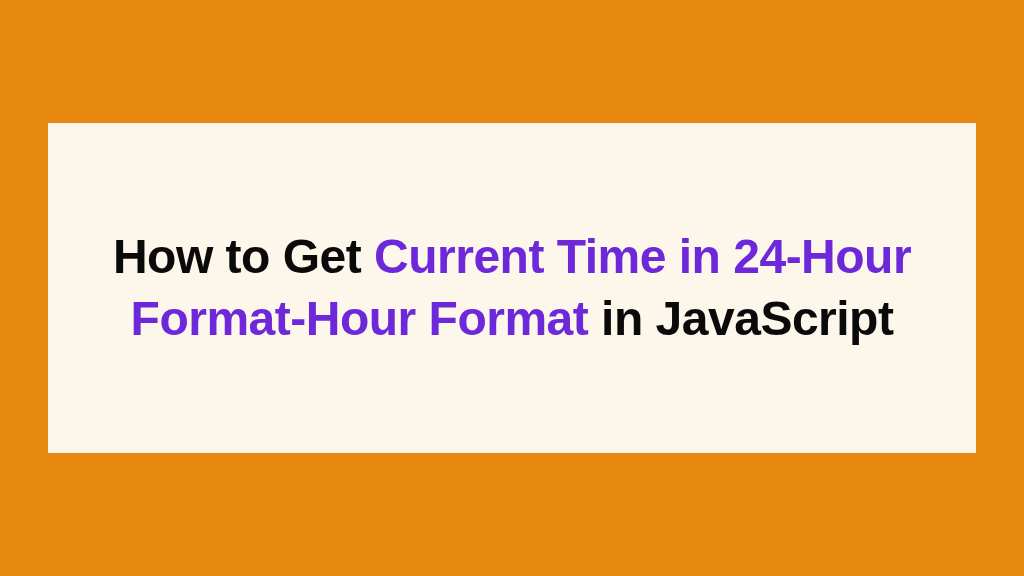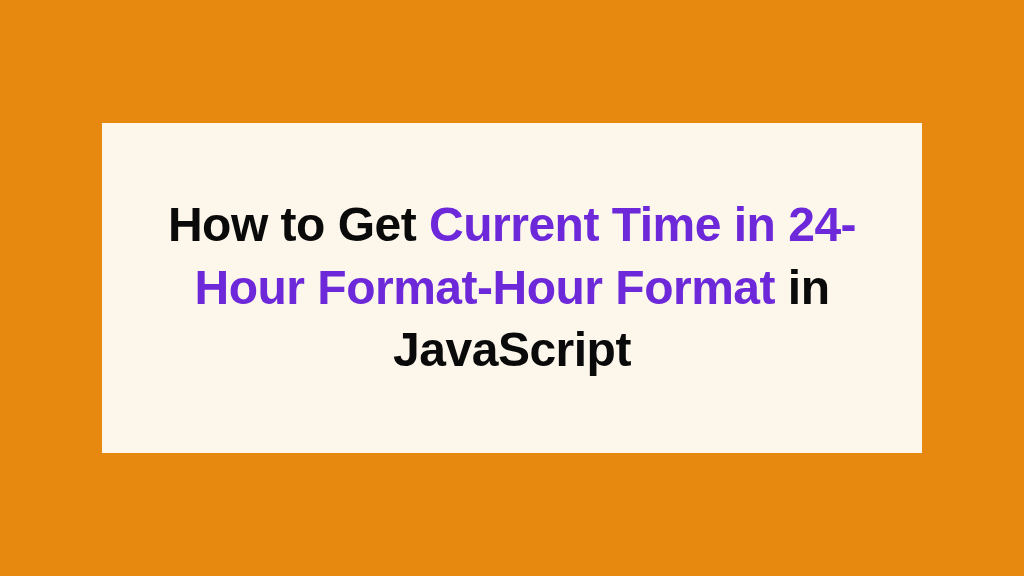--- a/index.html
+++ b/index.html
@@ -11,21 +11,21 @@
       width: 1024px;
       height: 576px;
       background: #e8890f;
       display: flex;
       align-items: center;
       justify-content: center;
       font-family: 'Segoe UI', -apple-system, BlinkMacSystemFont, sans-serif;
     }
     .card {
       background: #fcf6eb;
-      width: 820px;
+      width: 928px;
       height: 330px;
       display: flex;
       align-items: center;
       justify-content: center;
       padding: 40px 50px;
     }
     .title {
       text-align: center;
       font-size: 48px;
       font-weight: 800;

